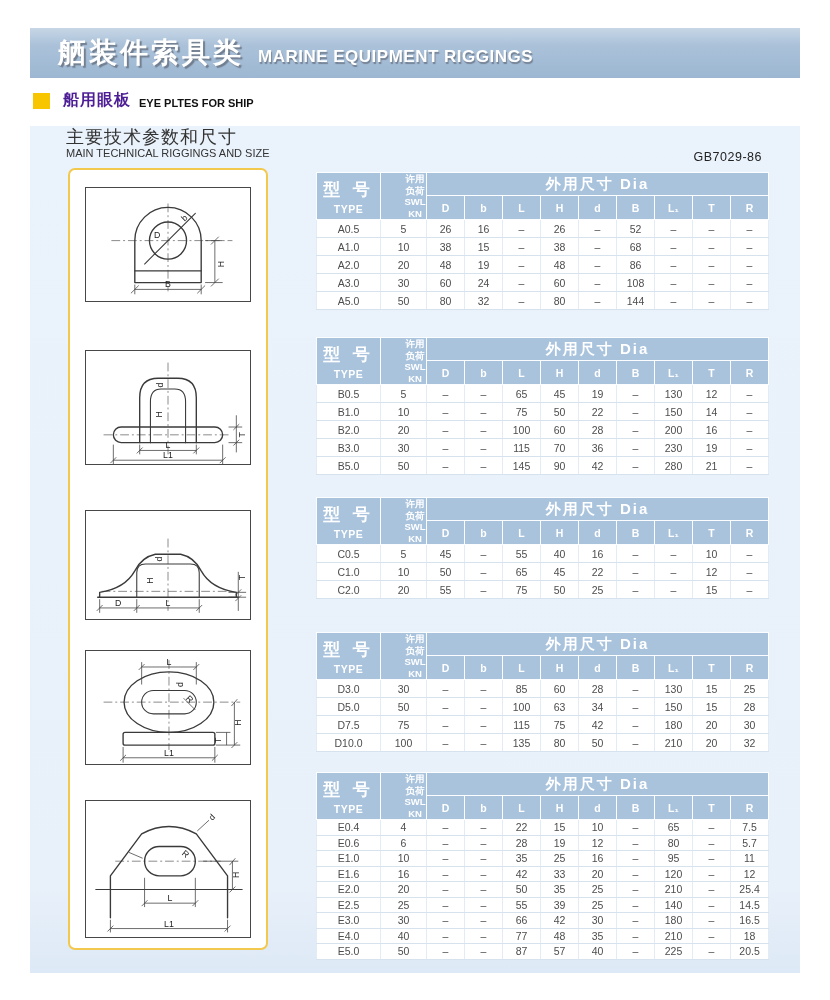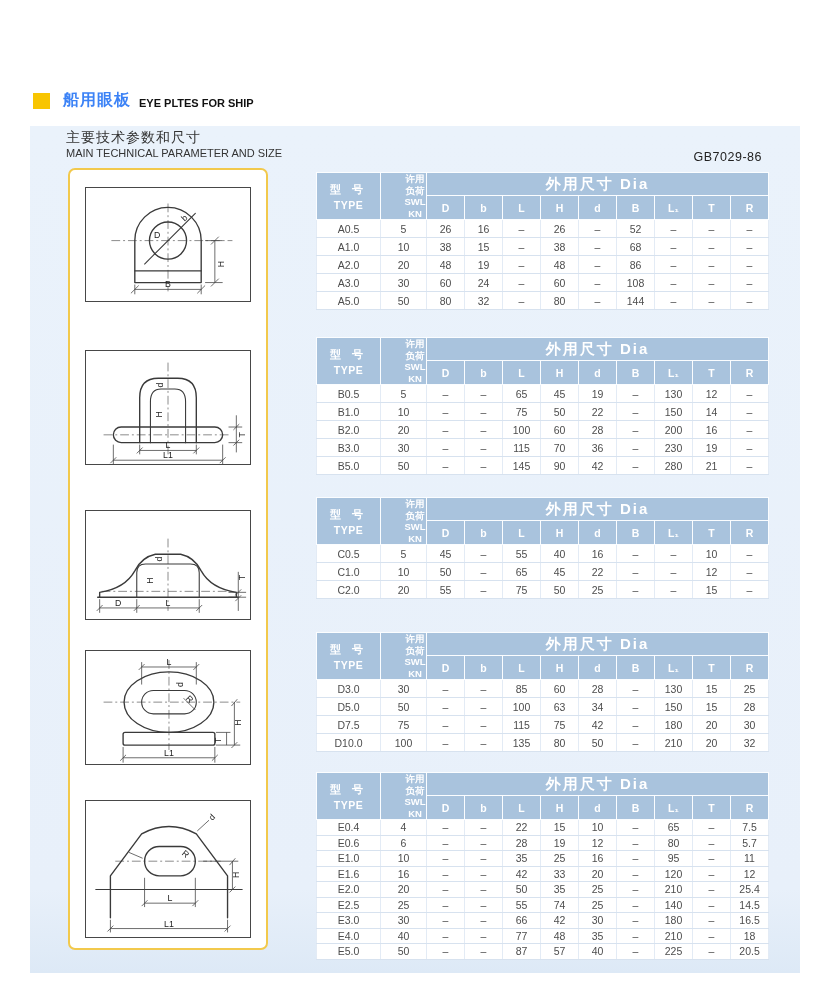--- a/index.html
+++ b/index.html
@@ -11,28 +11,28 @@
     background:linear-gradient(180deg,#c7d6e6 0%,#aac1d9 35%,#9db7d2 100%);
     display:flex;align-items:center;padding-left:28px;}
   .banner-zh{font-size:28px;font-weight:bold;color:#ffffff;letter-spacing:3px;
     text-shadow:2px 2px 1px rgba(105,115,130,.85);}
   .banner-en{font-size:17px;font-weight:bold;color:#ffffff;margin-left:14px;margin-top:8px;letter-spacing:.5px;
     text-shadow:1px 2px 1px rgba(105,115,130,.8);}
 
   
   .section-head{position:absolute;left:33px;top:90px;display:flex;align-items:center;}
   .marker{width:17px;height:16px;background:#f8c501;display:inline-block;}
-  .sec-zh{font-size:16px;font-weight:bold;color:#3b82f6;margin-left:13px;letter-spacing:1px;}
+  .sec-zh{font-size:16px;font-weight:bold;color:#4c1d95;margin-left:13px;letter-spacing:1px;}
   .sec-en{font-size:11px;font-weight:bold;color:#111;margin-left:8px;margin-top:4px;}
 
   
   .panel{position:absolute;left:30px;top:126px;width:770px;height:847px;
     background:linear-gradient(180deg,#eaf2fb 0%,#e8f0fa 90%,#dde9f6 100%);}
   .subtitle{position:absolute;left:36px;top:3px;color:#333;}
-  .subtitle .zh{font-size:14px;letter-spacing:1px;line-height:17px;}
+  .subtitle .zh{font-size:18px;letter-spacing:1px;line-height:17px;}
   .subtitle .en{font-size:11px;line-height:15px;}
   .std-code{position:absolute;right:38px;top:24px;font-size:12.5px;color:#222;letter-spacing:.5px;}
 
   
   .figs{position:absolute;left:38px;top:42px;width:200px;height:782px;background:#fff;
     border:2px solid #f2c94c;border-radius:7px;box-sizing:border-box;}
   .figbox{position:absolute;left:15px;width:166px;background:#fff;border:1.5px solid #474747;box-sizing:border-box;}
   #fig-a{top:17px;height:115px;}
   #fig-b{top:180px;height:115px;}
   #fig-c{top:340px;height:110px;}
@@ -45,45 +45,49 @@
   .d{stroke:#444;stroke-width:.8;fill:none;}
   .figbox text{font-size:9px;fill:#222;text-anchor:middle;font-family:"Liberation Sans",sans-serif;}
 
   
   .tbl{position:absolute;left:286px;width:452px;}
   #tbl-a{top:46px;} #tbl-b{top:211px;} #tbl-c{top:371px;} #tbl-d{top:506px;} #tbl-e{top:646px;}
   table.spec-table{border-collapse:collapse;table-layout:fixed;width:452px;}
   .spec-table th{background:#a9c3dd;color:#fff;border:1px solid #fbfdff;padding:0;text-align:center;font-weight:bold;}
   .spec-table .th-group{height:22px;font-size:15px;letter-spacing:2px;}
   .spec-table .th-dim{height:23px;font-size:10.5px;}
-  .spec-table .th-type .h-zh{font-size:11px;letter-spacing:4px;}
+  .spec-table .th-type .h-zh{font-size:17px;letter-spacing:4px;}
   .spec-table .th-type .h-en{font-size:10.5px;margin-top:2px;letter-spacing:.5px;}
   .spec-table .th-swl div{font-size:9.5px;line-height:11.5px;font-weight:bold;margin-left:23px;}
   .spec-table td{background:#fff;border:1px solid #e3ebf5;border-bottom:1px solid #d7e2ef;
     color:#4d4d4d;font-size:10.5px;text-align:center;padding:0;}
   .rows-std td{height:17px;}
   .rows-cmp td{height:14.5px;}
 </style>
 </head>
 <body>
 
 <div class="page">
 
+  <header class="banner">
+    <span class="banner-zh">舾装件索具类</span>
+    <span class="banner-en">MARINE EQUIPMENT RIGGINGS</span>
+  </header>
 
   <div class="section-head">
     <span class="marker"></span>
     <span class="sec-zh">船用眼板</span>
     <span class="sec-en">EYE PLTES FOR SHIP</span>
   </div>
 
   <div class="panel">
 
     <div class="subtitle">
       <div class="zh">主要技术参数和尺寸</div>
-      <div class="en">MAIN TECHNICAL PARAMETER AND SIZE</div>
+      <div class="en">MAIN TECHNICAL RIGGINGS AND SIZE</div>
     </div>
     <div class="std-code">GB7029-86</div>
 
     <div class="figs">
 
       <div class="figbox" id="fig-a">
         <svg viewBox="0 0 168 112">
           <path class="cl" d="M26,52 H150"></path>
             <path class="cl" d="M84,14 V104"></path>
           <path class="s" d="M50,95 V52 A34,34 0 0 1 118,52 V95 Z"></path>
@@ -678,21 +682,21 @@
               <td class="c-val">210</td>
               <td class="c-val">–</td>
               <td class="c-val">25.4</td>
             </tr>
             <tr>
               <td class="c-type">E2.5</td>
               <td class="c-val">25</td>
               <td class="c-val">–</td>
               <td class="c-val">–</td>
               <td class="c-val">55</td>
-              <td class="c-val">74</td>
+              <td class="c-val">39</td>
               <td class="c-val">25</td>
               <td class="c-val">–</td>
               <td class="c-val">140</td>
               <td class="c-val">–</td>
               <td class="c-val">14.5</td>
             </tr>
             <tr>
               <td class="c-type">E3.0</td>
               <td class="c-val">30</td>
               <td class="c-val">–</td>

